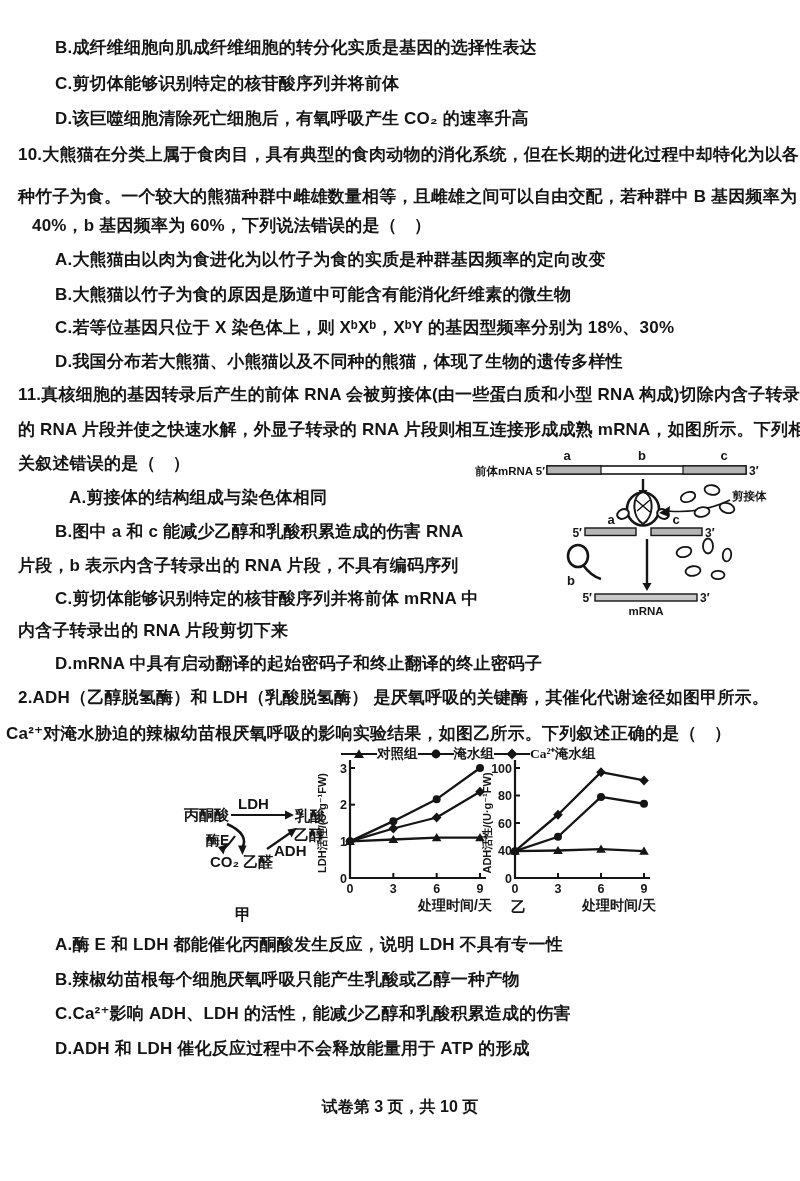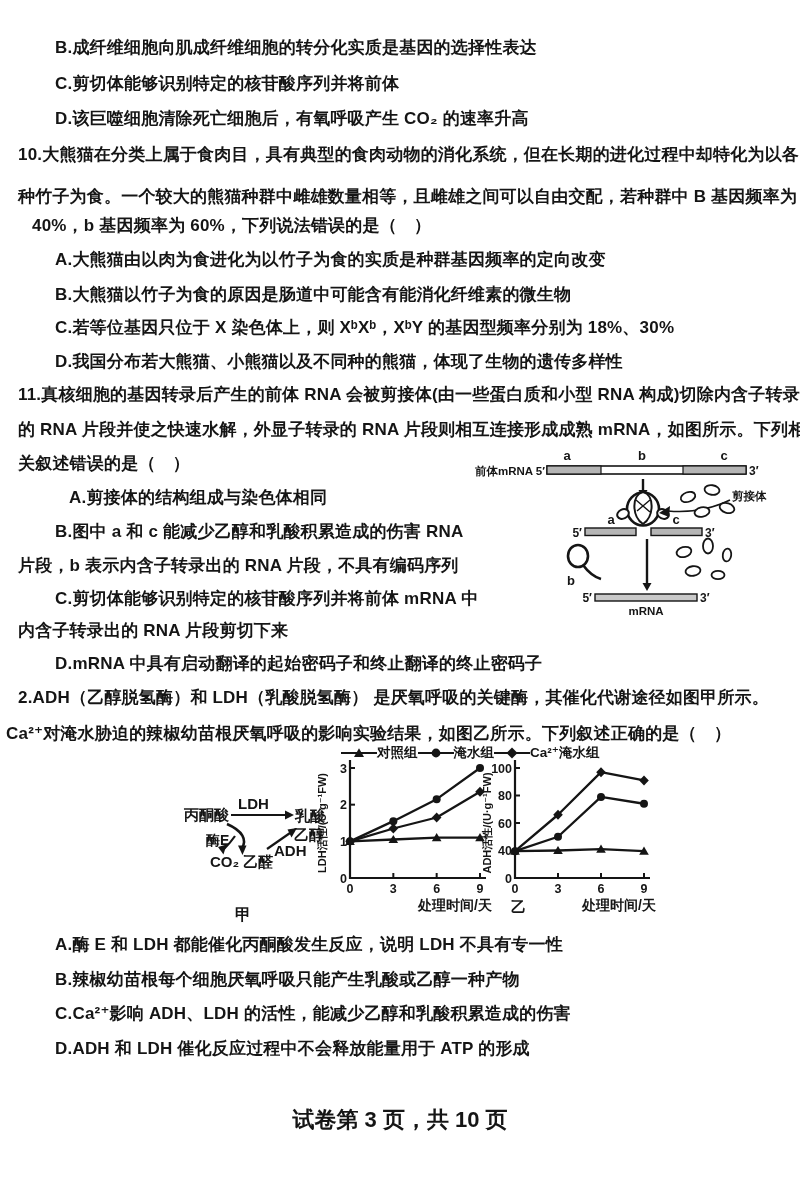--- a/index.html
+++ b/index.html
@@ -1,35 +1,35 @@
 <!DOCTYPE html>
 <html><head>
 <meta charset="utf-8">
 <style>
   html,body{margin:0;padding:0;}
   body{
     width:800px;height:1181px;position:relative;background:#ffffff;
     font-family:"Liberation Sans","DejaVu Sans",sans-serif;color:#151515;overflow:hidden;
   }
   .ln{position:absolute;white-space:nowrap;font-size:17px;font-weight:700;letter-spacing:.2px;}
-  .footer{position:absolute;left:0;top:1097px;width:100%;text-align:center;font-size:22px;font-weight:700;margin-top:8px;}
+  .footer{position:absolute;left:0;top:1097px;width:100%;text-align:center;font-size:16px;font-weight:700;}
   .fig{position:absolute;}
   svg text{fill:#151515;}
   .seglab{font-size:13px;font-weight:700;}
   .small{font-size:11.5px;font-weight:700;}
   .prime{font-size:12px;font-weight:700;}
   .dtxt{font-size:15px;font-weight:700;}
   .dtxt2{font-size:14px;font-weight:700;}
   .capt{font-size:16px;font-weight:700;}
   .tick{font-size:12.5px;font-weight:700;}
   .axlab{font-size:11px;font-weight:700;}
   .axlab2{font-size:14px;font-weight:700;}
   .cap{font-size:15px;font-weight:700;}
   .legend{position:absolute;left:341px;top:744px;display:flex;align-items:center;font-size:13.5px;font-weight:700;}
-  .legend span{white-space:nowrap;}
+  .legend span{white-space:nowrap;font-family:Liberation Serif, serif;}
   .legend svg{display:block;}
 </style>
 </head>
 <body>
 
 <div class="ln" style="left:55px;top:36px">B.成纤维细胞向肌成纤维细胞的转分化实质是基因的选择性表达</div>
 <div class="ln" style="left:55px;top:72px">C.剪切体能够识别特定的核苷酸序列并将前体</div>
 <div class="ln" style="left:55px;top:107px">D.该巨噬细胞清除死亡细胞后，有氧呼吸产生 CO₂ 的速率升高</div>
 
 <div class="ln" style="left:18px;top:143px">10.大熊猫在分类上属于食肉目，具有典型的食肉动物的消化系统，但在长期的进化过程中却特化为以各</div>

